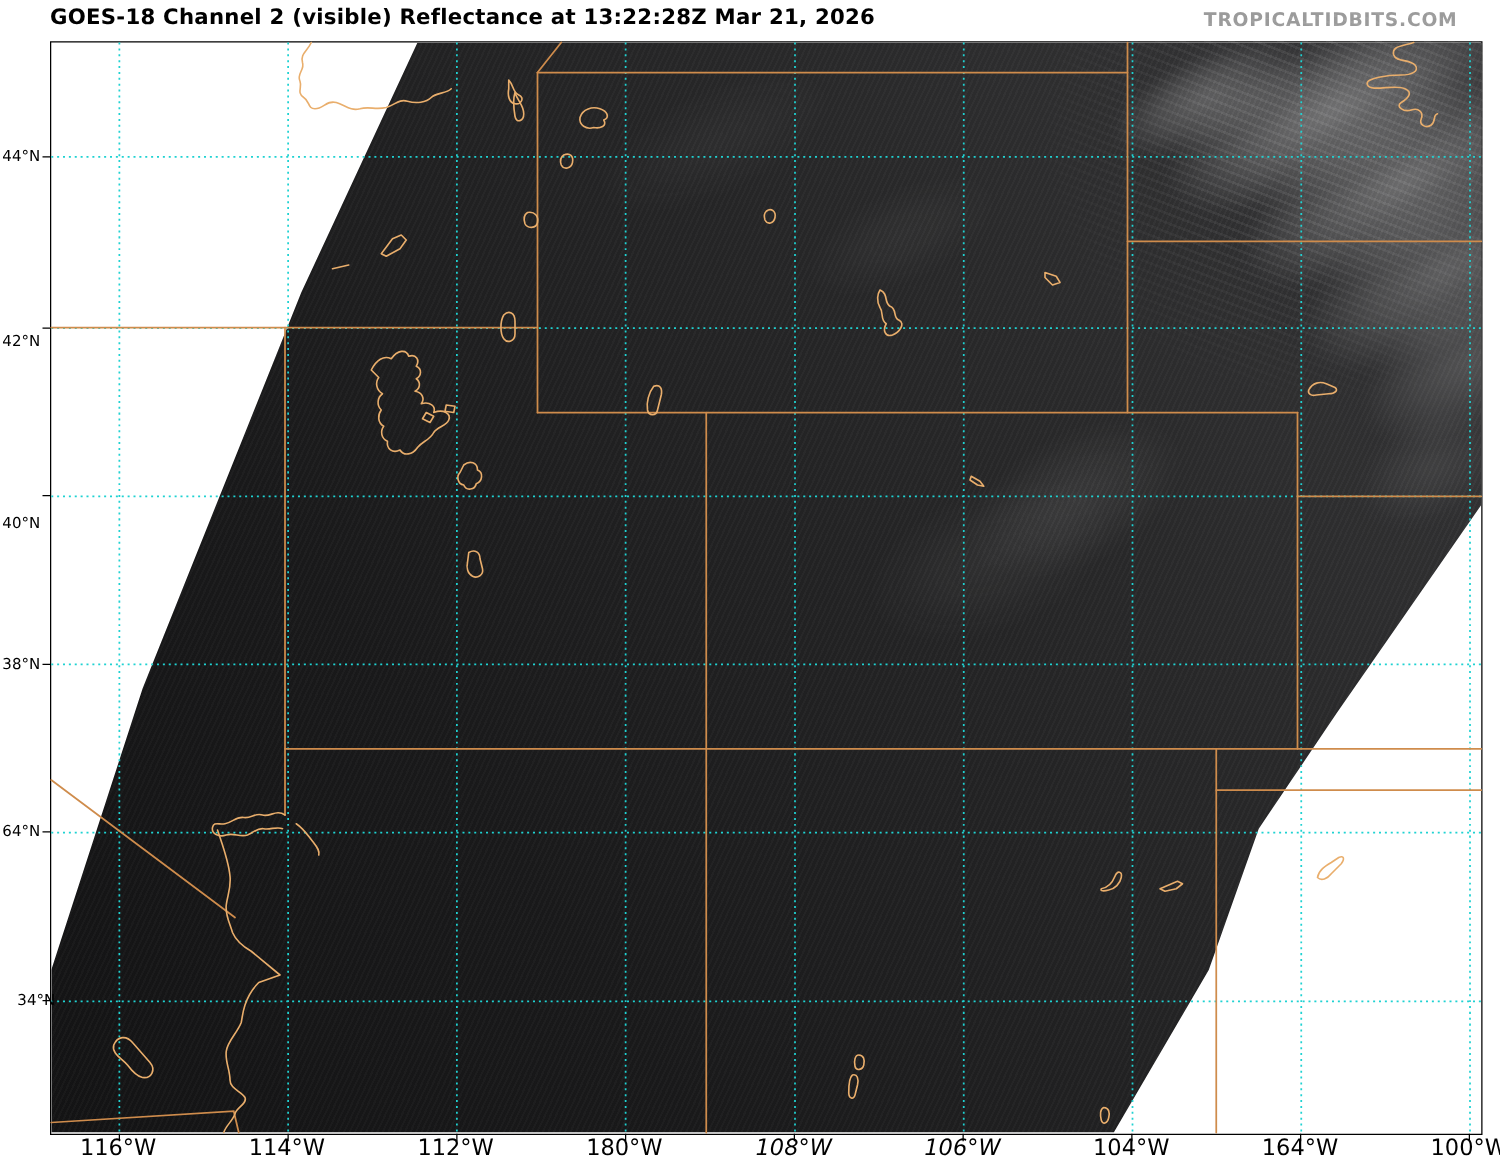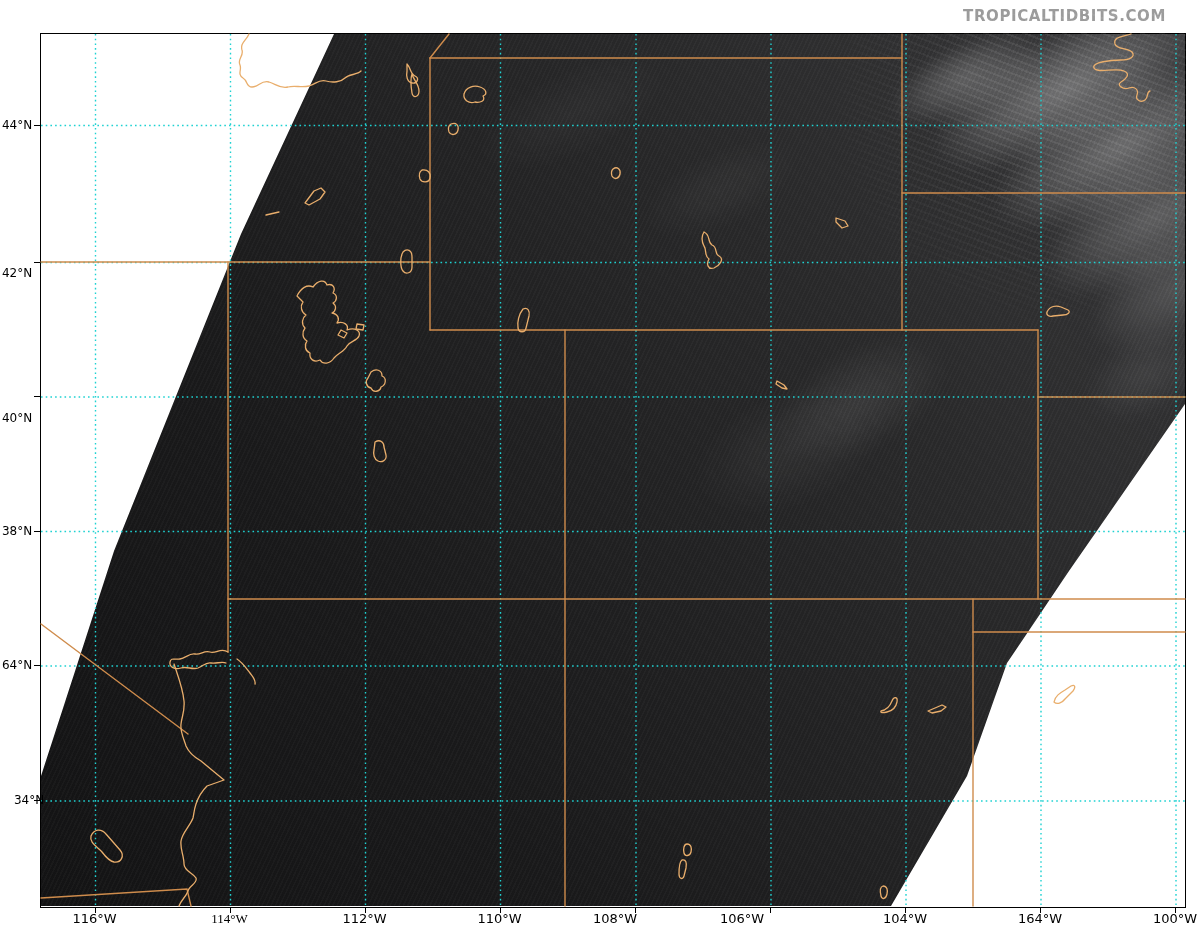--- a/index.html
+++ b/index.html
@@ -34,29 +34,30 @@
     -webkit-mask-image:radial-gradient(ellipse at 62% 28%,#000 25%,transparent 72%);
             mask-image:radial-gradient(ellipse at 62% 28%,#000 25%,transparent 72%);
     pointer-events:none;
   }
   .gridsvg{position:absolute;inset:0;overflow:visible;}
   .lat-label{
     position:absolute;left:0;width:34px;text-align:center;font-size:12px;color:#000;
     line-height:14px;white-space:nowrap;
   }
   .lon-label{
-    position:absolute;width:64px;text-align:center;font-size:13px;color:#000;
+    position:absolute;width:64px;text-align:center;font-size:18px;color:#000;
     line-height:14px;white-space:nowrap;
   }
   .tick{position:absolute;background:#000;}
 </style>
 </head>
 <body>
 
 <div class="fig">
+  <div class="fig-title">GOES-18 Channel 2 (visible) Reflectance at 13:22:28Z Mar 21, 2026</div>
   <div class="watermark">TROPICALTIDBITS.COM</div>
   <div class="plot" id="plot" style="left: 40px; top: 33px; width: 1144px; height: 873px;">
     <div class="swath" id="swath" style="clip-path: polygon(293px 0px, 1144px 0px, 1144px 370px, 1028px 537px, 966px 629px, 926px 742px, 850px 872px, 0px 872px, 0px 742px, 73px 517px, 200px 200px);">
         <div class="cloud" style="left: 880px; top: 0px; width: 290px; height: 110px; background: radial-gradient(rgba(214, 214, 214, 0.4) 0%, rgba(214, 214, 214, 0.22) 38%, rgba(214, 214, 214, 0) 72%); transform: rotate(-26deg); filter: blur(4px);"></div>
         <div class="cloud" style="left: 845px; top: 10px; width: 160px; height: 70px; background: radial-gradient(rgba(214, 214, 214, 0.3) 0%, rgba(214, 214, 214, 0.165) 38%, rgba(214, 214, 214, 0) 72%); transform: rotate(-24deg); filter: blur(4px);"></div>
         <div class="cloud" style="left: 940px; top: 55px; width: 280px; height: 115px; background: radial-gradient(rgba(214, 214, 214, 0.36) 0%, rgba(214, 214, 214, 0.196) 38%, rgba(214, 214, 214, 0) 72%); transform: rotate(-28deg); filter: blur(4px);"></div>
         <div class="cloud" style="left: 990px; top: 125px; width: 250px; height: 115px; background: radial-gradient(rgba(214, 214, 214, 0.28) 0%, rgba(214, 214, 214, 0.153) 38%, rgba(214, 214, 214, 0) 72%); transform: rotate(-30deg); filter: blur(4px);"></div>
         <div class="cloud" style="left: 1040px; top: 205px; width: 190px; height: 100px; background: radial-gradient(rgba(214, 214, 214, 0.2) 0%, rgba(214, 214, 214, 0.11) 38%, rgba(214, 214, 214, 0) 72%); transform: rotate(-32deg); filter: blur(4px);"></div>
         <div class="cloud" style="left: 1040px; top: 300px; width: 130px; height: 80px; background: radial-gradient(rgba(214, 214, 214, 0.1) 0%, rgba(214, 214, 214, 0.055) 38%, rgba(214, 214, 214, 0) 72%); transform: rotate(-30deg); filter: blur(4px);"></div>
         <div class="cloud" style="left: 730px; top: 315px; width: 180px; height: 100px; background: radial-gradient(rgba(214, 214, 214, 0.1) 0%, rgba(214, 214, 214, 0.055) 38%, rgba(214, 214, 214, 0) 72%); transform: rotate(-28deg); filter: blur(4px);"></div>
@@ -137,29 +138,29 @@
     <div class="lat-label" style="top: 411px;">40°N</div>
     <div class="tick" style="left: 34px; top: 396px; width: 6px; height: 1.2px;"></div>
     <div class="lat-label" style="top: 523.5px;">38°N</div>
     <div class="tick" style="left: 34px; top: 530.5px; width: 6px; height: 1.2px;"></div>
     <div class="lat-label" style="top: 658px;">64°N</div>
     <div class="tick" style="left: 34px; top: 665px; width: 6px; height: 1.2px;"></div>
     <div class="lat-label" style="top: 793px; margin-left: 12px;">34°N</div>
     <div class="tick" style="left: 34px; top: 800px; width: 6px; height: 1.2px;"></div>
     <div class="lon-label" style="left: 62.5px; top: 912px;">116°W</div>
     <div class="tick" style="left: 94.5px; top: 907px; width: 1.2px; height: 6px;"></div>
-    <div class="lon-label" style="left: 197.5px; top: 912px; font-family: Liberation Serif, serif;">114°W</div>
+    <div class="lon-label" style="left: 197.5px; top: 912px;">114°W</div>
     <div class="tick" style="left: 229.5px; top: 907px; width: 1.2px; height: 6px;"></div>
     <div class="lon-label" style="left: 332.5px; top: 912px;">112°W</div>
     <div class="tick" style="left: 364.5px; top: 907px; width: 1.2px; height: 6px;"></div>
-    <div class="lon-label" style="left: 467.5px; top: 912px;">110°W</div>
+    <div class="lon-label" style="left: 467.5px; top: 912px;">180°W</div>
     <div class="tick" style="left: 499.5px; top: 907px; width: 1.2px; height: 6px;"></div>
-    <div class="lon-label" style="left: 583px; top: 912px;">108°W</div>
+    <div class="lon-label" style="left: 603px; top: 912px; font-style: italic;">108°W</div>
     <div class="tick" style="left: 635px; top: 907px; width: 1.2px; height: 6px;"></div>
-    <div class="lon-label" style="left: 710px; top: 912px;">106°W</div>
+    <div class="lon-label" style="left: 738px; top: 912px; font-style: italic;">106°W</div>
     <div class="tick" style="left: 770px; top: 907px; width: 1.2px; height: 6px;"></div>
     <div class="lon-label" style="left: 873px; top: 912px;">104°W</div>
     <div class="tick" style="left: 905px; top: 907px; width: 1.2px; height: 6px;"></div>
     <div class="lon-label" style="left: 1008px; top: 912px;">164°W</div>
     <div class="tick" style="left: 1040px; top: 907px; width: 1.2px; height: 6px;"></div>
     <div class="lon-label" style="left: 1143px; top: 912px;">100°W</div>
     <div class="tick" style="left: 1175px; top: 907px; width: 1.2px; height: 6px;"></div>
   </div>
 
 </body></html>

